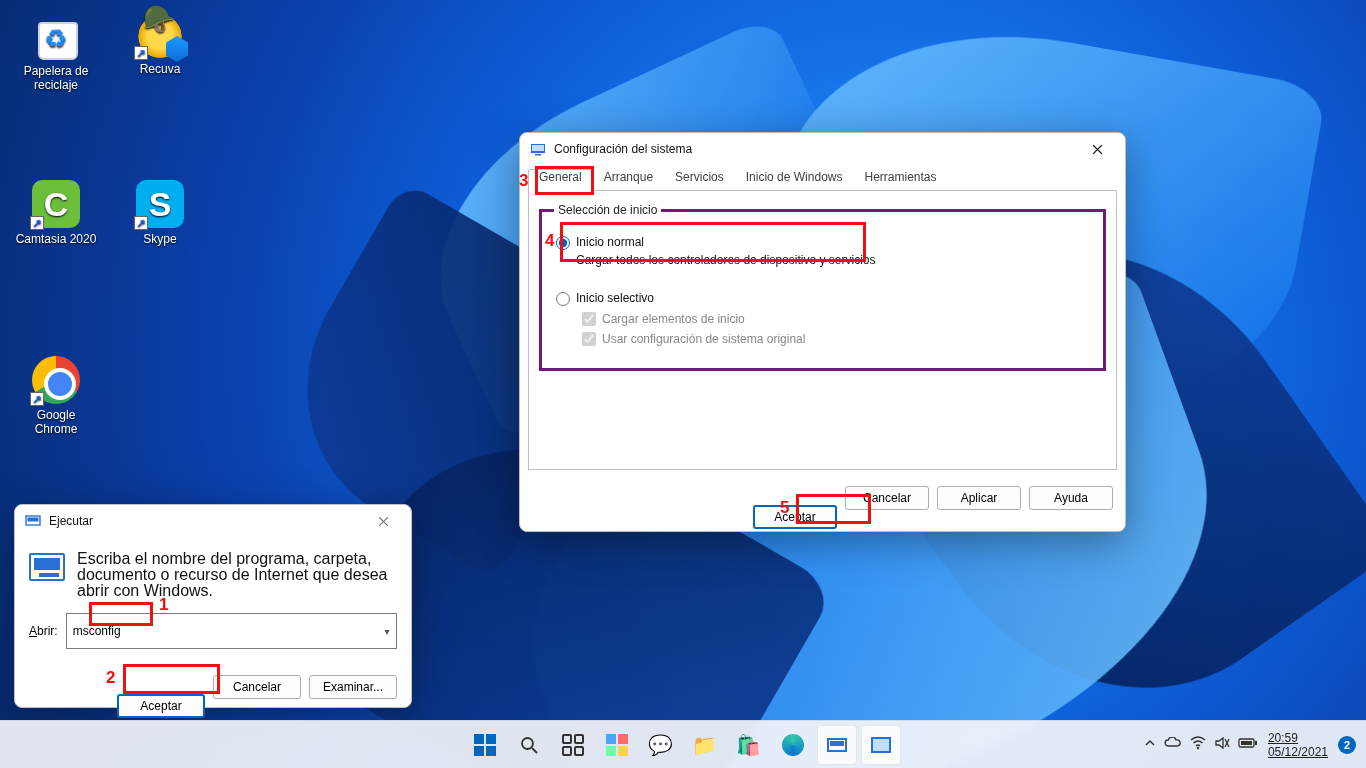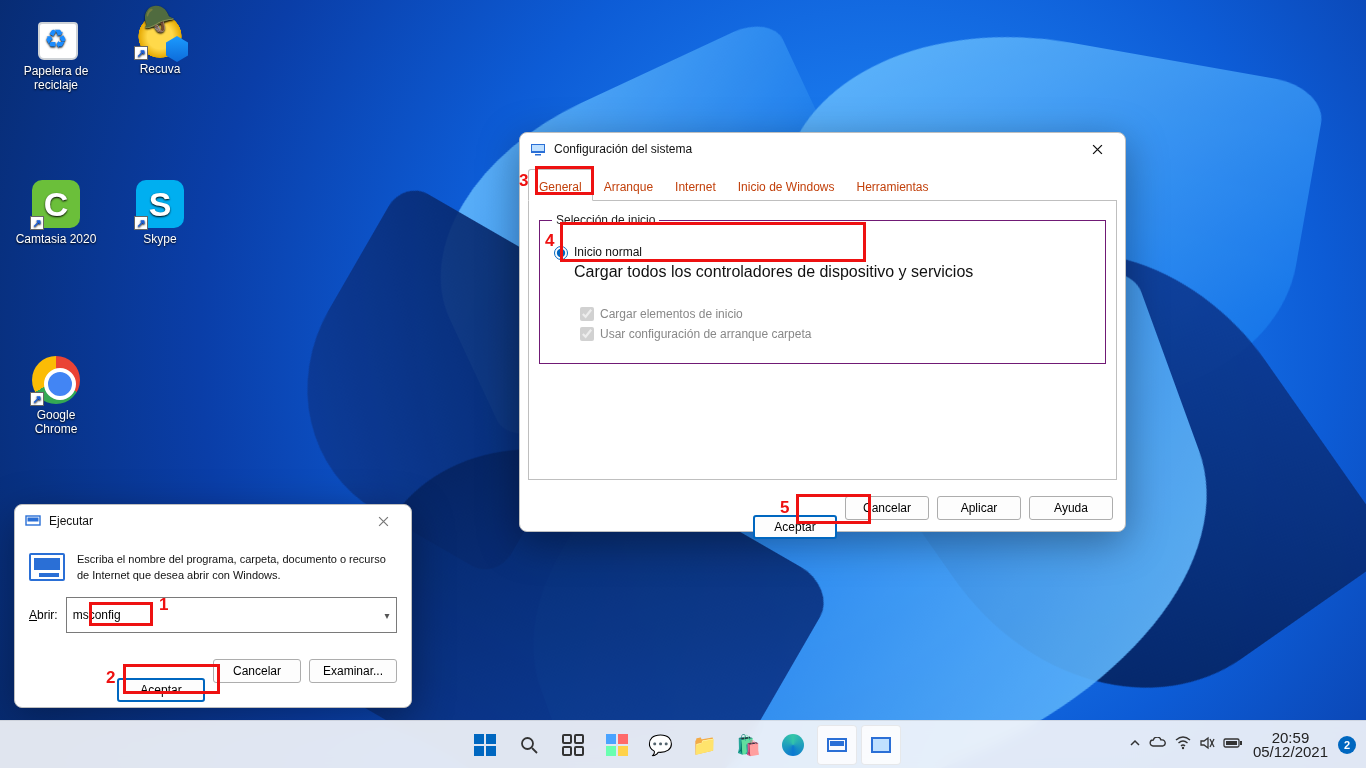--- a/index.html
+++ b/index.html
@@ -36,61 +36,61 @@
   
   .window { position:absolute; background:#fff; border:1px solid #bfbfbf; border-radius:8px; box-shadow:0 10px 40px rgba(0,0,0,.35); }
   .titlebar { display:flex; align-items:center; height:32px; padding:0 6px 0 10px; }
   .titlebar .ticon{width:16px;height:16px;margin-right:8px;display:flex;align-items:center;justify-content:center;color:#2a6fd6;}
   .titlebar .ttext{flex:1;font-size:12px;color:#111;}
   .titlebar .close{width:44px;height:30px;display:flex;align-items:center;justify-content:center;cursor:pointer;}
   .titlebar .close svg{width:11px;height:11px;}
   
   .msconfig{left:519px;top:132px;width:607px;height:400px;}
   .tabs{display:flex;gap:0;padding:0 8px;margin-top:4px;}
-  .tab{padding:10px 10px 6px;font-size:12px;color:#c2410c;border:1px solid transparent;cursor:pointer;}
+  .tab{padding:0 10px 6px;font-size:12px;color:#404040;border:1px solid transparent;cursor:pointer;}
   .tab.active{background:#fff;border:1px solid #bfbfbf;border-bottom-color:#fff;border-radius:3px 3px 0 0;position:relative;z-index:1;}
   .tabpage{margin:0 8px 8px;border:1px solid #bfbfbf;padding:12px 10px 10px;min-height:280px;margin-top:-1px;}
-  fieldset{border:1px solid #701a75;padding:14px 12px 16px;}
+  fieldset{border:3px solid #701a75;padding:14px 12px 16px;}
   legend{font-size:12px;padding:0 4px;color:#222;}
   .radio-row{display:flex;align-items:flex-start;margin:4px 0 4px 0;}
   .radio-row input[type=radio]{margin:1px 6px 0 2px;accent-color:#0067c0;width:14px;height:14px;}
   .radio-row .texts .t1{font-size:12px;color:#111;}
-  .radio-row .texts .t2{font-size:16px;color:#111;margin-left:0;margin-top:4px;}
+  .radio-row .texts .t2{font-size:12px;color:#111;margin-left:0;margin-top:4px;}
   .chk-row{display:flex;align-items:center;margin:6px 0 6px 28px;color:#888;}
   .chk-row input{margin-right:6px;width:14px;height:14px;}
   .chk-row input[disabled]{accent-color:#888;}
   .btnrow{display:flex;gap:8px;justify-content:flex-end;padding:8px 12px 12px 0;}
   button.std{min-width:84px;height:24px;background:#fdfdfd;border:1px solid #adadad;border-radius:3px;font-size:12px;cursor:pointer;padding:0 12px;}
   button.std.primary{border:2px solid #0067c0;margin-top:19px;}
   button.std[disabled]{color:#000000;cursor:default;}
   
   .run{left:14px;top:504px;width:398px;height:204px;}
   .run .body{padding:14px 14px 10px 14px;display:flex;gap:12px;}
   .run .runicon{width:36px;height:28px;background:#fff;border:2px solid #2a6fd6;border-radius:2px;position:relative;flex-shrink:0;margin-top:2px;}
   .run .runicon::before{content:"";position:absolute;left:3px;top:3px;right:3px;bottom:9px;background:#2a6fd6;}
   .run .runicon::after{content:"";position:absolute;left:8px;bottom:2px;width:20px;height:4px;background:#2a6fd6;}
-  .run .desc{font-size:11px;color:#111;line-height:16px;}
+  .run .desc{font-size:16px;color:#111;line-height:16px;}
   .run .openrow{display:flex;align-items:center;padding:4px 14px 6px;gap:8px;}
   .run .openrow label{font-size:12px;}
   .run .openrow label u{text-decoration:underline;}
   .run .combo{flex:1;display:flex;align-items:center;height:36px;border:1px solid #7a7a7a;background:#fff;}
   .run .combo input{flex:1;border:none;outline:none;font-size:12px;padding:0 6px;height:20px;}
   .run .combo .caret{width:18px;text-align:center;color:#555;cursor:pointer;font-size:10px;}
   .run .btnrow{padding:20px 14px 12px 0;}
   
   .ann{position:absolute;color:#e11;font-weight:700;font-size:17px;z-index:50;pointer-events:none;}
   .annbox{position:absolute;border:3px solid #e11;z-index:49;pointer-events:none;}
   
   .taskbar{position:absolute;left:0;bottom:0;width:100%;height:48px;background:rgba(243,245,250,.92);backdrop-filter:blur(6px);display:flex;align-items:center;border-top:1px solid rgba(0,0,0,.08);}
   .tb-center{position:absolute;left:50%;transform:translateX(-50%);display:flex;gap:4px;align-items:center;}
   .tb-item{width:40px;height:40px;display:flex;align-items:center;justify-content:center;border-radius:4px;cursor:pointer;}
   .tb-item.active{background:rgba(255,255,255,.8);box-shadow:inset 0 0 0 1px rgba(0,0,0,.08);}
   .tb-item svg,.tb-item span{font-size:20px;}
   .tray{position:absolute;right:10px;display:flex;align-items:center;gap:10px;color:#222;}
-  .tray .clk{text-align:center;line-height:14px;font-size:15px;}
+  .tray .clk{text-align:left;line-height:14px;font-size:12px;text-decoration:underline;}
   .tray .sys{display:flex;gap:8px;align-items:center;}
   .notif{width:18px;height:18px;border-radius:50%;background:#0067c0;color:#fff;display:flex;align-items:center;justify-content:center;font-size:11px;font-weight:600;}
   
   .winlogo{width:22px;height:22px;display:grid;grid-template-columns:1fr 1fr;grid-template-rows:1fr 1fr;gap:2px;}
   .winlogo div{background:#0067c0;}
   .tv-icon{width:22px;height:22px;display:grid;grid-template-columns:1fr 1fr;grid-template-rows:1fr 1fr;gap:2px;}
   .tv-icon div{border:2px solid #333;border-radius:2px;}
   .widgets-icon{width:22px;height:22px;display:grid;grid-template-columns:1fr 1fr;grid-template-rows:1fr 1fr;gap:2px;}
   .widgets-icon div:nth-child(1){background:#4aa3ff;}
   .widgets-icon div:nth-child(2){background:#ff6a6a;}
@@ -146,49 +146,55 @@
       <span class="ttext">Configuración del sistema</span>
       <span class="close">
         <svg viewBox="0 0 10 10">
             <path d="M1 1 L9 9 M9 1 L1 9" stroke="#111" stroke-width="1.2"></path>
           </svg>
       </span>
     </div>
     <div class="tabs">
       <div class="tab active">General</div>
       <div class="tab">Arranque</div>
-      <div class="tab">Internet</div>
+      <div class="tab">Servicios</div>
       <div class="tab">Inicio de Windows</div>
       <div class="tab">Herramientas</div>
     </div>
     <div class="tabpage">
       <fieldset>
         <legend>Selección de inicio</legend>
 
         <div class="radio-row">
           <input type="radio" name="startup" checked="" style="">
           <div class="texts">
             <div class="t1">Inicio normal</div>
             <div class="t2">Cargar todos los controladores de dispositivo y servicios</div>
           </div>
         </div>
 
         <div style="height:8px"></div>
 
 
         <div style="height:8px"></div>
 
+        <div class="radio-row">
+          <input type="radio" name="startup" style="">
+          <div class="texts">
+            <div class="t1">Inicio selectivo</div>
+          </div>
+        </div>
 
         <div class="chk-row">
           <input type="checkbox" checked="" disabled="" style="">
           <span>Cargar elementos de inicio</span>
         </div>
         <div class="chk-row">
           <input type="checkbox" checked="" disabled="" style="">
-          <span>Usar configuración de arranque carpeta</span>
+          <span>Usar configuración de sistema original</span>
         </div>
       </fieldset>
     </div>
     <div class="btnrow">
       <button class="std primary">Aceptar</button>
       <button class="std">Cancelar</button>
       <button class="std" disabled="">Aplicar</button>
       <button class="std">Ayuda</button>
     </div>
   </div>

